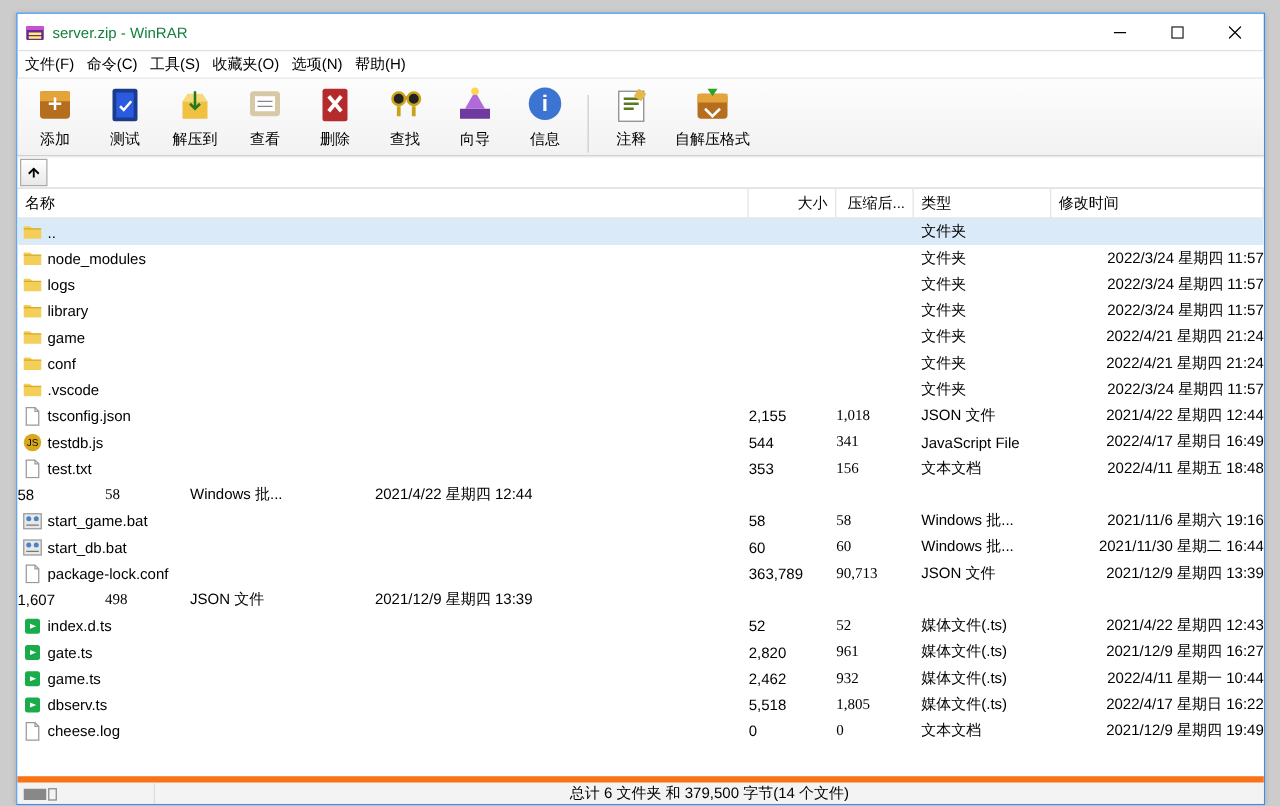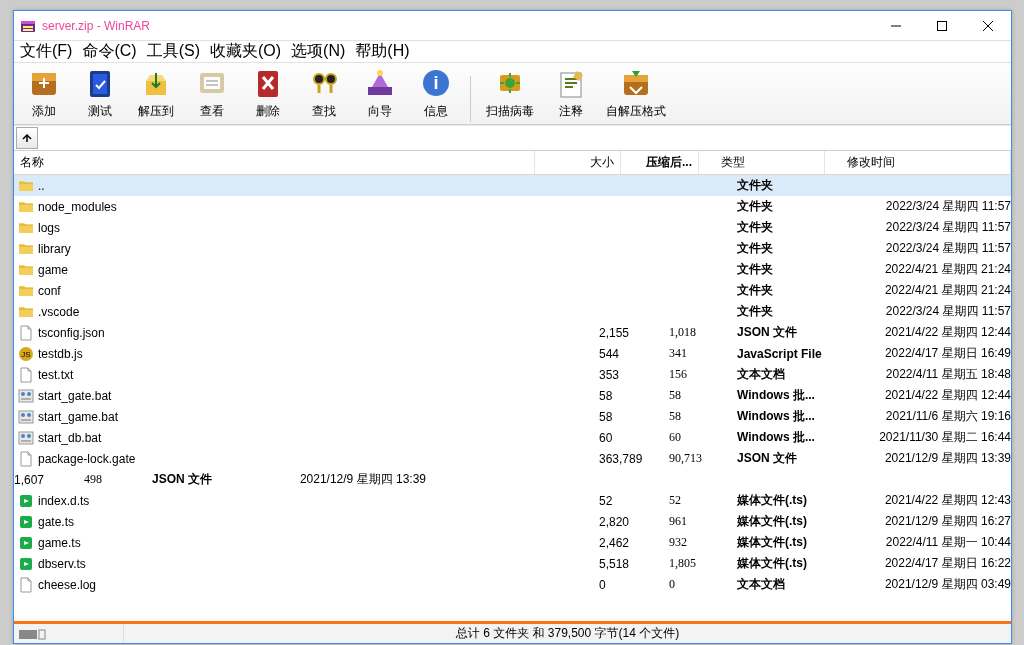--- a/index.html
+++ b/index.html
@@ -22,21 +22,21 @@
     box-shadow: 0 0 4px rgba(0,0,0,.2);
     display: flex;
     flex-direction: column;
   }
   
   .titlebar {
     height: 30px;
     display: flex;
     align-items: center;
     padding: 0 0 0 6px;
-    color: #ec4899;
+    color: #15803d;
     border-bottom: 1px solid #e1e1e1;
   }
   .titlebar .appicon {
     width: 16px; height: 16px;
     margin-right: 6px;
     display: inline-flex;
   }
   .titlebar .title { font-size: 12px; }
   .winbtns { margin-left: auto; display: flex; }
   .winbtn {
@@ -44,21 +44,21 @@
     display:flex; align-items:center; justify-content:center;
     color:#555;
   }
   
   .menubar {
     height: 22px;
     display:flex;
     align-items:center;
     padding: 0 6px;
     border-bottom: 1px solid #e1e1e1;
-    font-size: 16px;
+    font-size: 12px;
     gap: 10px;
   }
   .menubar span { cursor: default; }
   
   .toolbar {
     height: 62px;
     display:flex;
     align-items:flex-end;
     gap: 4px;
     padding: 2px 4px 2px 4px;
@@ -95,31 +95,30 @@
     display:flex; align-items:center; justify-content:center;
   }
   
   .listhdr {
     height: 24px;
     display:flex;
     border-bottom: 1px solid #d8d8d8;
     background: #fff;
     font-size: 12px;
     color:#000;
-    gap:16px;
   }
   .listhdr .col {
     display:flex; align-items:center;
     padding: 0 6px;
     border-right: 1px solid #e4e4e4;
     overflow:hidden; white-space:nowrap;
   }
   .col-name   { flex: 1 1 auto; }
   .col-size   { width: 70px; justify-content:flex-end; }
-  .col-packed { width: 62px; justify-content:flex-end;font-weight:bold; }
+  .col-packed { width: 62px; justify-content:flex-end; }
   .col-type   { width: 110px; }
   .col-mtime  { width: 170px; border-right:none; }
   
   .listbody {
     flex: 1 1 auto;
     overflow-y: scroll;
     overflow-x: hidden;
     background:#fff;
   }
   .row {
@@ -128,31 +127,31 @@
     align-items:center;
     font-size: 12px;
     color:#000;
     padding-right: 0;
   }
   .row.sel { background:#dbeaf9; }
   .row .cell { overflow:hidden; white-space:nowrap; text-overflow:ellipsis; }
   .row .c-name { flex:1 1 auto; display:flex; align-items:center; padding-left:4px; gap:4px; }
   .row .c-size { width:70px; text-align:left; padding-right:6px; }
   .row .c-packed { width:62px; text-align:left; padding-right:6px;font-family:Liberation Serif, serif; }
-  .row .c-type { width:110px; padding-left:6px;font-weight:bold; }
+  .row .c-type { width:110px; padding-left:6px; }
   .row .c-mtime { width:170px; padding-left:6px;text-align:right; }
   .ficon { width:16px; height:16px; display:inline-flex; flex:0 0 16px; }
   
   .listbody::-webkit-scrollbar { width:16px; }
   .listbody::-webkit-scrollbar-track { background:#f0f0f0; }
   .listbody::-webkit-scrollbar-thumb { background:#c0c0c0; }
   
   .statusbar {
     height: 22px;
-    border-top: 3px solid #f97316;
+    border-top: 5px solid #f97316;
     background:#f3f3f3;
     display:flex; align-items:center;
     font-size:12px;
   }
   .statusbar .sb-left {
     width: 110px;
     display:flex; align-items:center;
     padding-left:4px;
     border-right:1px solid #ddd;
     height:100%;
@@ -260,28 +259,20 @@
       <span>向导</span>
     </div>
     <div class="tbtn">
       <span class="ticon"><svg viewBox="0 0 36 36">
             <circle cx="18" cy="18" r="13" fill="#3b74d1"></circle>
             <text x="18" y="24" text-anchor="middle" font-size="18" font-weight="bold" fill="#fff">i</text>
           </svg></span>
       <span>信息</span>
     </div>
     <div class="tsep"></div>
-    <div class="tbtn" style="width:62px">
-      <span class="ticon"><svg viewBox="0 0 36 36">
-            <rect x="8" y="10" width="20" height="16" rx="2" fill="#d89b1c"></rect>
-            <circle cx="18" cy="18" r="5" fill="#3aa33a"></circle>
-            <path d="M18 12v-4M18 24v4M12 18h-4M24 18h4" stroke="#3aa33a" stroke-width="2"></path>
-          </svg></span>
-      <span>扫描病毒</span>
-    </div>
     <div class="tbtn">
       <span class="ticon"><svg viewBox="0 0 36 36">
             <rect x="8" y="8" width="20" height="24" fill="#fff" stroke="#888"></rect>
             <path d="M12 14h12M12 18h12M12 22h8" stroke="#5a7a20" stroke-width="2"></path>
             <path d="M24 6l6 4-4 6-6-4z" fill="#e6b84a"></path>
           </svg></span>
       <span>注释</span>
     </div>
     <div class="tbtn" style="width:70px">
       <span class="ticon"><svg viewBox="0 0 36 36">
@@ -456,79 +447,68 @@
             </svg>
           </span>
           <span>test.txt</span>
         </div>
         <div class="cell c-size">353</div>
         <div class="cell c-packed">156</div>
         <div class="cell c-type">文本文档</div>
         <div class="cell c-mtime">2022/4/11 星期五 18:48</div>
       </div>
       <div class="row">
+        <div class="cell c-size">58</div>
+        <div class="cell c-packed">58</div>
+        <div class="cell c-type">Windows 批...</div>
+        <div class="cell c-mtime">2021/4/22 星期四 12:44</div>
+      </div>
+      <div class="row">
         <div class="cell c-name">
           <span class="ficon">
             <svg viewBox="0 0 16 16">
               <rect x="1" y="2" width="14" height="12" fill="#e8e8e8" stroke="#999"></rect>
               <circle cx="5" cy="6" r="2" fill="#4c83c5"></circle>
               <circle cx="11" cy="6" r="2" fill="#4c83c5"></circle>
               <path d="M3 11h10" stroke="#777"></path>
             </svg>
           </span>
-          <span>start_gate.bat</span>
+          <span>start_game.bat</span>
         </div>
         <div class="cell c-size">58</div>
         <div class="cell c-packed">58</div>
         <div class="cell c-type">Windows 批...</div>
-        <div class="cell c-mtime">2021/4/22 星期四 12:44</div>
+        <div class="cell c-mtime">2021/11/6 星期六 19:16</div>
       </div>
       <div class="row">
         <div class="cell c-name">
           <span class="ficon">
             <svg viewBox="0 0 16 16">
               <rect x="1" y="2" width="14" height="12" fill="#e8e8e8" stroke="#999"></rect>
               <circle cx="5" cy="6" r="2" fill="#4c83c5"></circle>
               <circle cx="11" cy="6" r="2" fill="#4c83c5"></circle>
               <path d="M3 11h10" stroke="#777"></path>
             </svg>
           </span>
-          <span>start_game.bat</span>
-        </div>
-        <div class="cell c-size">58</div>
-        <div class="cell c-packed">58</div>
-        <div class="cell c-type">Windows 批...</div>
-        <div class="cell c-mtime">2021/11/6 星期六 19:16</div>
-      </div>
-      <div class="row">
-        <div class="cell c-name">
-          <span class="ficon">
-            <svg viewBox="0 0 16 16">
-              <rect x="1" y="2" width="14" height="12" fill="#e8e8e8" stroke="#999"></rect>
-              <circle cx="5" cy="6" r="2" fill="#4c83c5"></circle>
-              <circle cx="11" cy="6" r="2" fill="#4c83c5"></circle>
-              <path d="M3 11h10" stroke="#777"></path>
-            </svg>
-          </span>
           <span>start_db.bat</span>
         </div>
         <div class="cell c-size">60</div>
         <div class="cell c-packed">60</div>
         <div class="cell c-type">Windows 批...</div>
         <div class="cell c-mtime">2021/11/30 星期二 16:44</div>
       </div>
       <div class="row">
         <div class="cell c-name">
           <span class="ficon">
             <svg viewBox="0 0 16 16">
               <path d="M3 1h7l3 3v11H3z" fill="#fff" stroke="#999"></path>
               <path d="M10 1v3h3" fill="none" stroke="#999"></path>
             </svg>
           </span>
-          <span>package-lock.gate</span>
+          <span>package-lock.conf</span>
         </div>
         <div class="cell c-size">363,789</div>
         <div class="cell c-packed">90,713</div>
         <div class="cell c-type">JSON 文件</div>
         <div class="cell c-mtime">2021/12/9 星期四 13:39</div>
       </div>
       <div class="row">
         <div class="cell c-size">1,607</div>
         <div class="cell c-packed">498</div>
         <div class="cell c-type">JSON 文件</div>
@@ -600,21 +580,21 @@
             <svg viewBox="0 0 16 16">
               <path d="M3 1h7l3 3v11H3z" fill="#fff" stroke="#999"></path>
               <path d="M10 1v3h3" fill="none" stroke="#999"></path>
             </svg>
           </span>
           <span>cheese.log</span>
         </div>
         <div class="cell c-size">0</div>
         <div class="cell c-packed">0</div>
         <div class="cell c-type">文本文档</div>
-        <div class="cell c-mtime">2021/12/9 星期四 03:49</div>
+        <div class="cell c-mtime">2021/12/9 星期四 19:49</div>
       </div>
     </div>
 
   <div class="statusbar">
     <div class="sb-left">
       <svg width="28" height="14" viewBox="0 0 28 14">
           <rect x="1" y="3" width="18" height="9" fill="#888"></rect>
           <rect x="21" y="3" width="6" height="9" fill="none" stroke="#888"></rect>
         </svg>
     </div>

